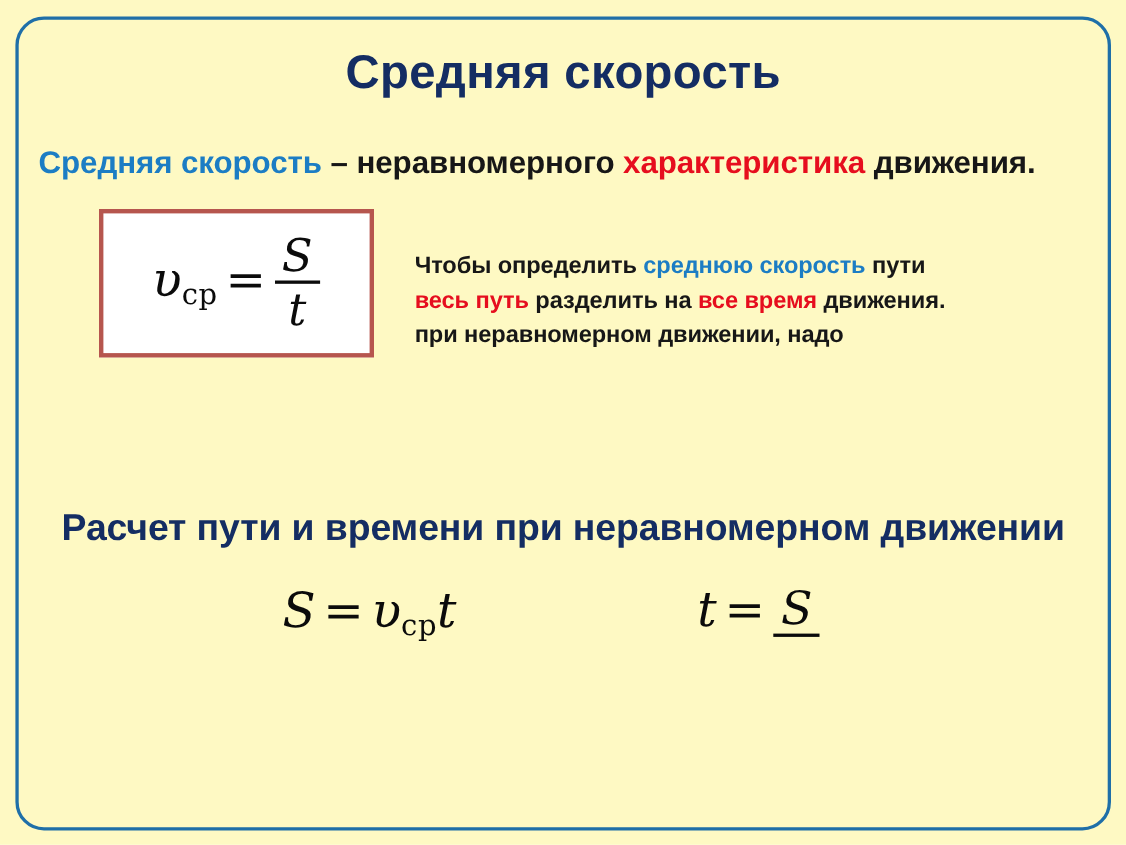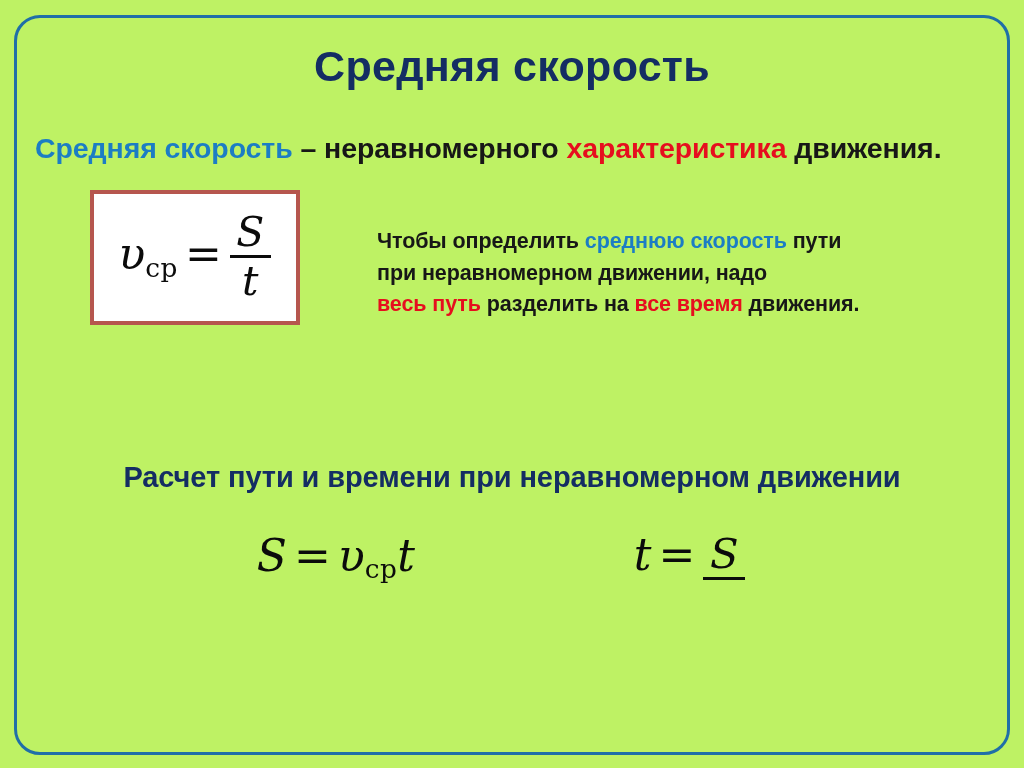--- a/index.html
+++ b/index.html
@@ -12,21 +12,21 @@
     width: 1024px;
     height: 768px;
     font-family: "Liberation Sans", sans-serif;
     overflow: hidden;
   }
 
   #slide {
     position: relative;
     width: 1024px;
     height: 768px;
-    background: #bef264;
+    background: #fef9c3;
   }
 
   
   #slide-frame {
     position: absolute;
     left: 14px;
     top: 15px;
     width: 996px;
     height: 740px;
     box-sizing: border-box;
@@ -64,21 +64,21 @@
   }
   .c-blue   { color: #1C7DC4; }
   .c-red    { color: #E60E1E; }
   .c-black  { color: #171717; }
 
   
   #formula-box {
     position: absolute;
     left: 90px;
     top: 190px;
-    width: 210px;
+    width: 250px;
     height: 135px;
     box-sizing: border-box;
     border: 4px solid #B6564E;
     background: #ffffff;
   }
 
   
   .math {
     font-family: "DejaVu Serif", "Liberation Serif", serif;
     color: #0b0b0b;
@@ -147,21 +147,21 @@
   }
   #explanation .exp-line { white-space: nowrap; display: block; }
 
   
   #section-heading {
     position: absolute;
     left: 0;
     top: 461px;
     width: 1024px;
     text-align: center;
-    font-size: 29px;
+    font-size: 34px;
     font-weight: bold;
     color: #142D63;
     white-space: nowrap;
     letter-spacing: -0.1px;
   }
 
   
   #formula-path {
     position: absolute;
     left: 155px;
@@ -192,22 +192,22 @@
   <div class="definition-line"><span class="c-blue">Средняя скорость</span><span class="c-black"> – </span><span class="c-black">неравномерного </span><span class="c-red">характеристика</span><span class="c-black"> движения.</span></div>
 
   <div id="formula-box">
     <div class="eqrow">
       <div id="formula-main" class="math"><span class="mvar">υ</span><span class="msub">ср</span><span class="meq">=</span><span class="frac"><span class="num mvar">S</span><span class="bar"></span><span class="den mvar">t</span></span></div>
     </div>
   </div>
 
   <div id="explanation">
     <span class="exp-line"><span class="c-black">Чтобы определить </span><span class="c-blue">среднюю скорость</span><span class="c-black"> пути</span></span>
+    <span class="exp-line"><span class="c-red">весь путь</span><span class="c-black"> разделить на </span><span class="c-red">все время</span><span class="c-black"> движения.</span></span>
     <span class="exp-line c-black">при неравномерном движении, надо</span>
-    <span class="exp-line"><span class="c-red">весь путь</span><span class="c-black"> разделить на </span><span class="c-red">все время</span><span class="c-black"> движения.</span></span>
   </div>
 
   <div id="section-heading">Расчет пути и времени  при  неравномерном движении</div>
 
   <div id="formula-path" class="math"><span class="mvar">S</span><span class="meq">=</span><span class="mvar">υ</span><span class="msub">ср</span><span class="mvar">t</span></div>
 
   <div id="formula-time" class="math"><span class="mvar">t</span><span class="meq">=</span><span class="frac"><span class="num mvar">S</span><span class="bar"></span></span></div>
 
 </div>
 

